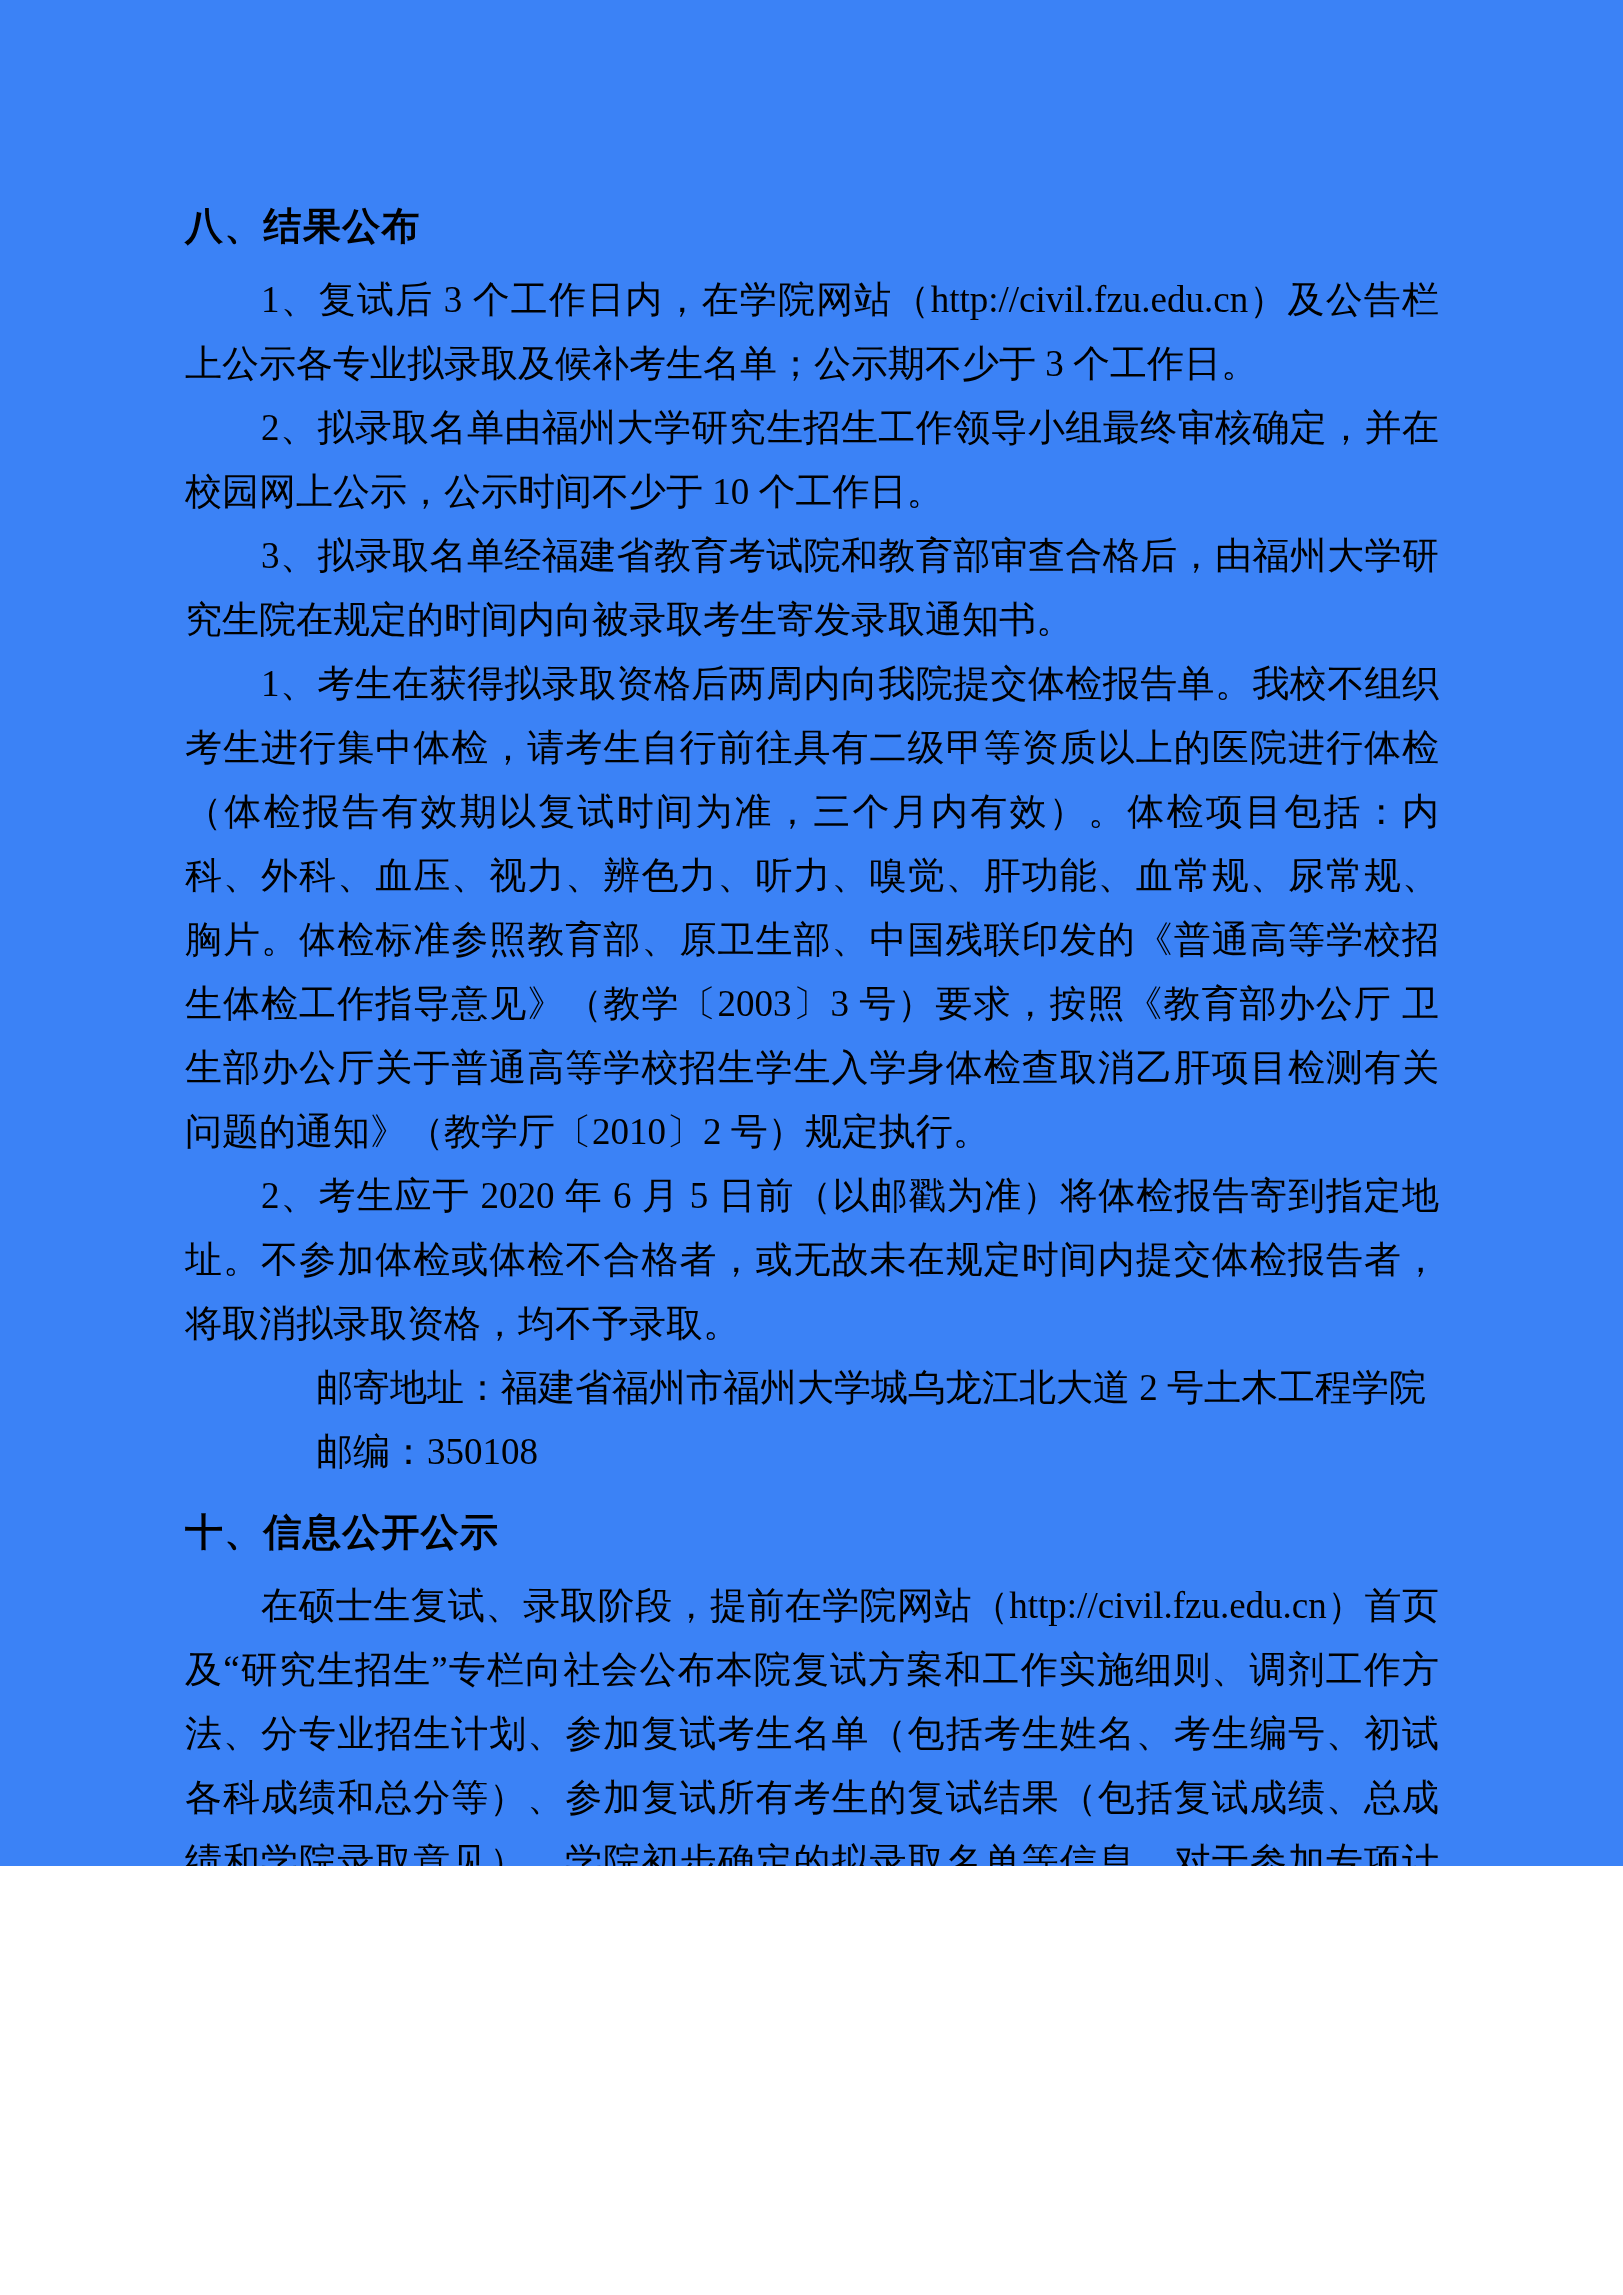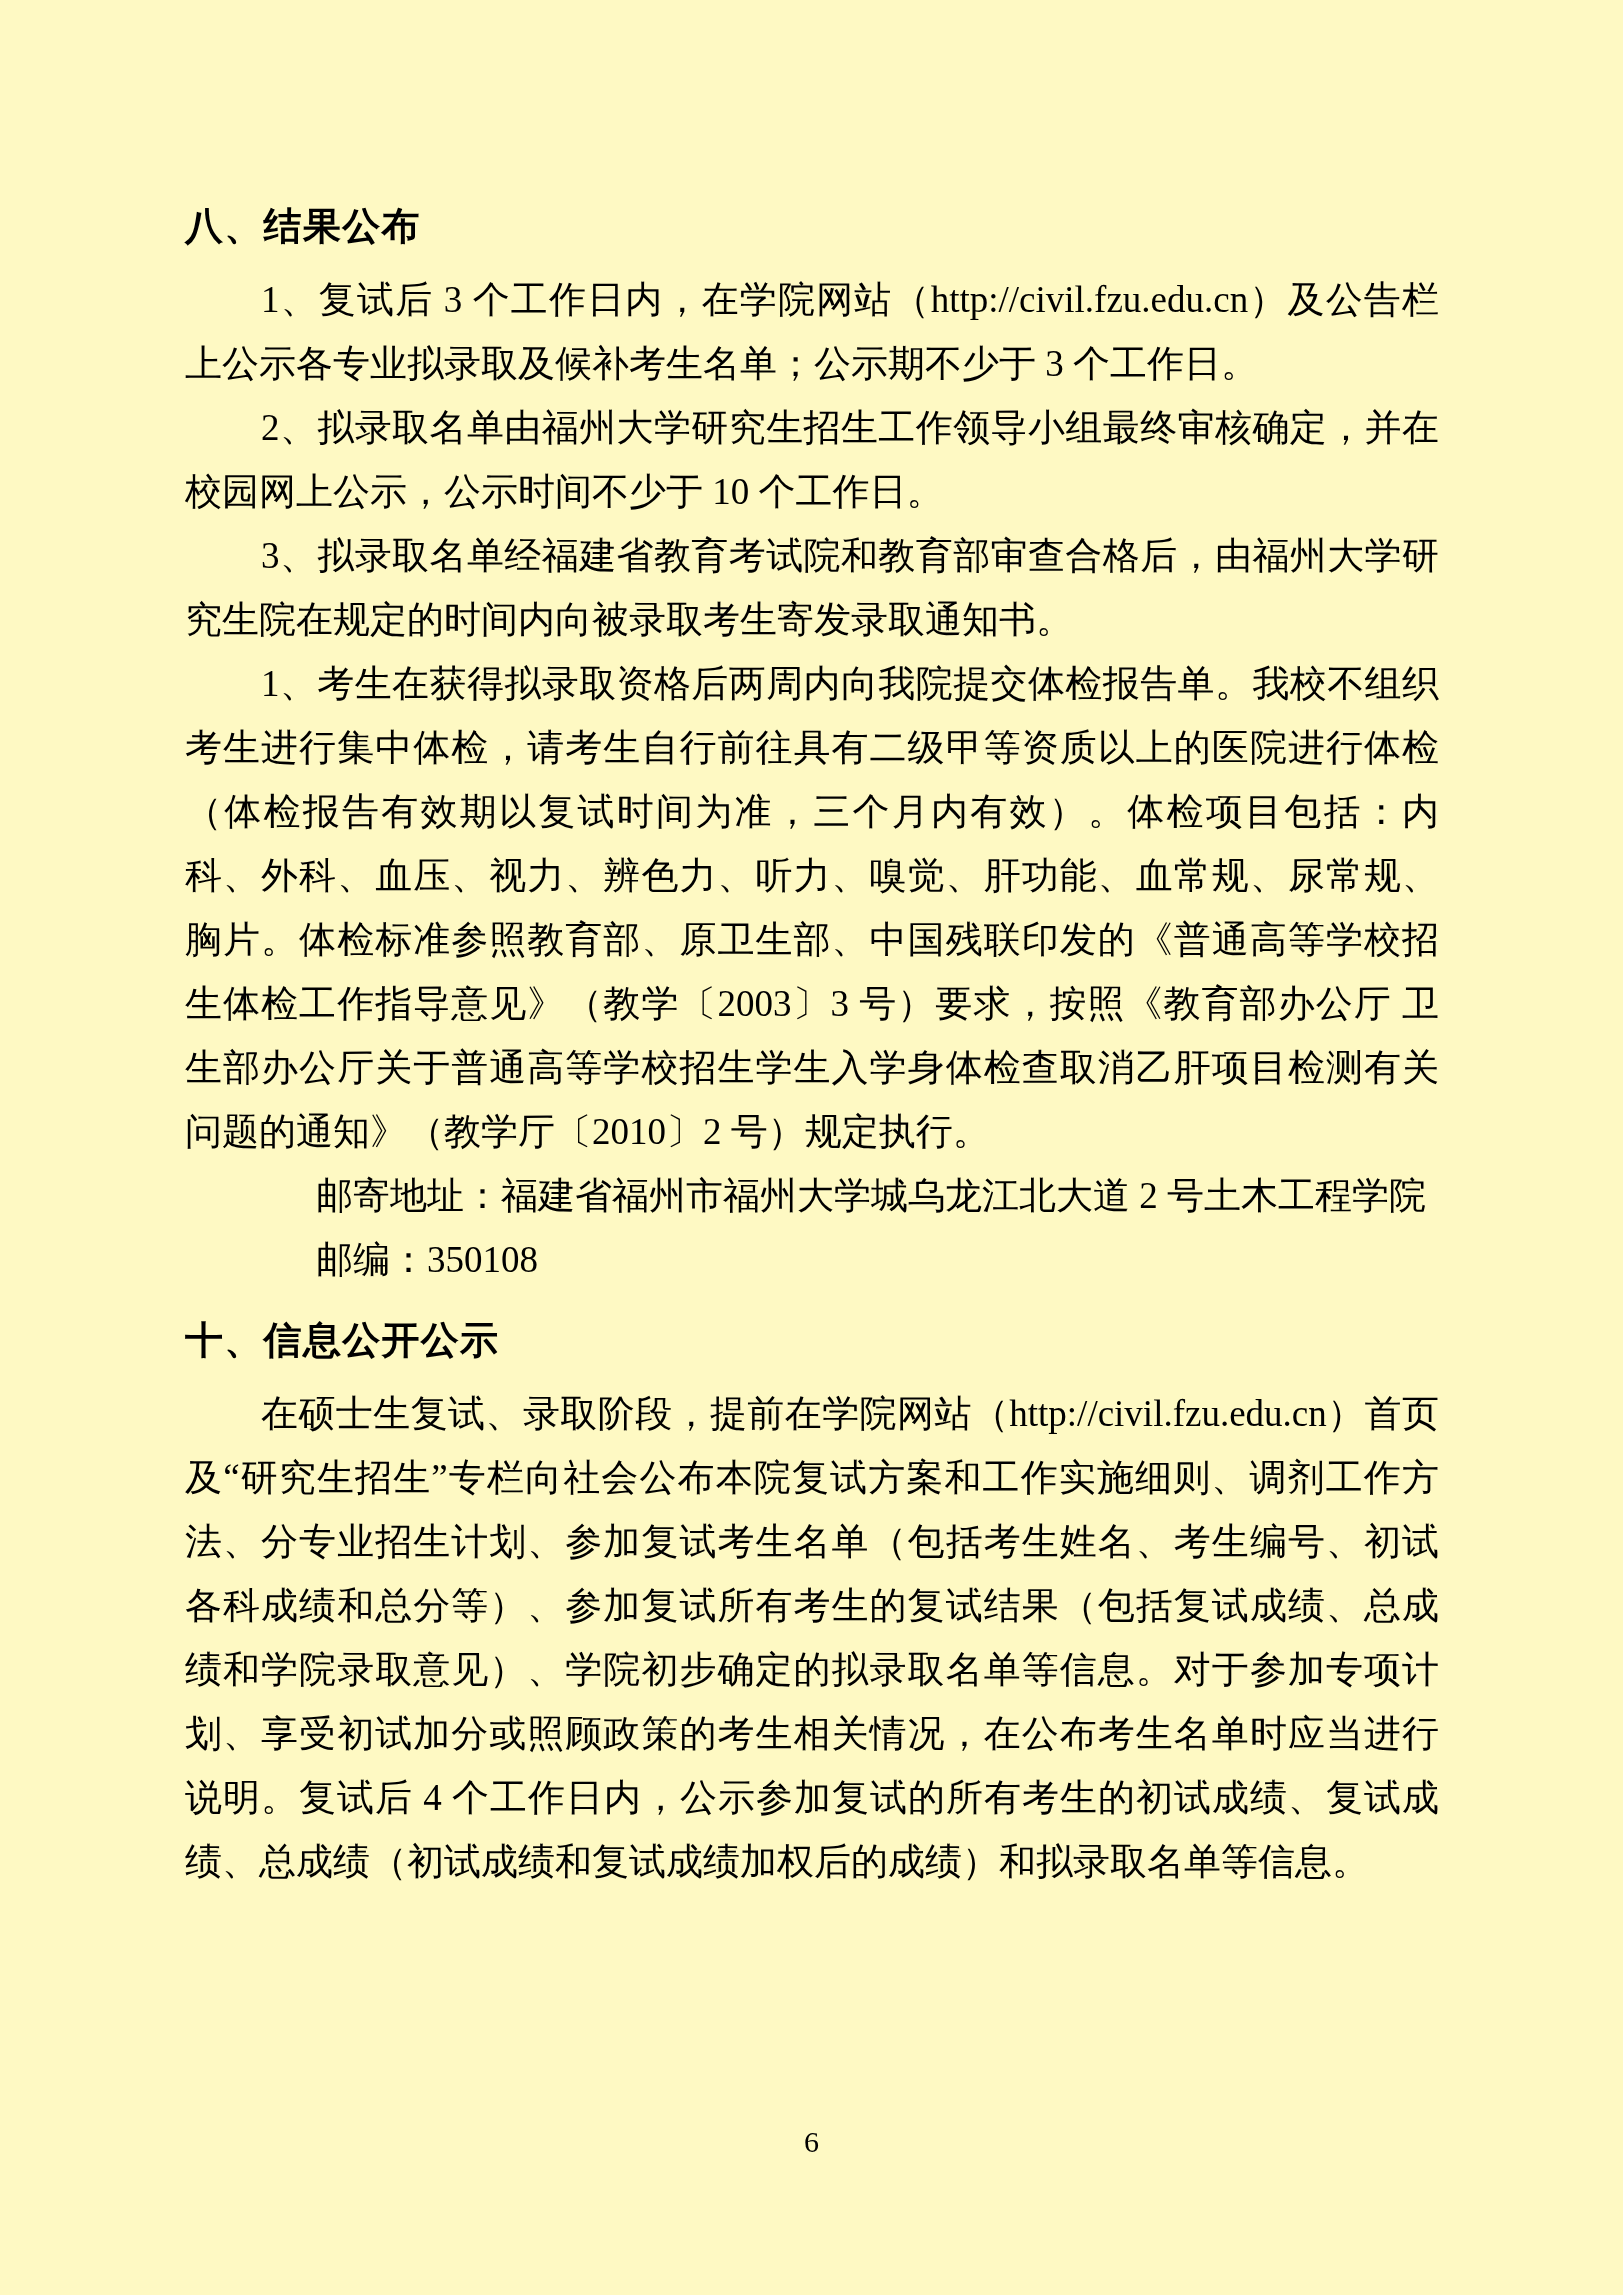--- a/index.html
+++ b/index.html
@@ -3,22 +3,22 @@
 <meta charset="utf-8">
 <style>
   html, body {
     margin: 0;
     padding: 0;
     background: #ffffff;
   }
   .page {
     position: relative;
     width: 1623px;
-    height: 2295px;
-    background: #fef9c3;
+    height: 1866px;
+    background: #3b82f6;
     color: #000000;
     font-family: "Liberation Serif", "DejaVu Serif", serif;
     overflow: hidden;
   }
   .content {
     position: absolute;
     left: 185px;
     top: 194px;
     width: 1254px;
   }
@@ -61,20 +61,21 @@
 
 <div class="page">
   <div class="content">
 
     <h2 class="section-heading first">八、结果公布</h2>
     <p class="body-paragraph">1、复试后 3 个工作日内，在学院网站（http://civil.fzu.edu.cn）及公告栏上公示各专业拟录取及候补考生名单；公示期不少于 3 个工作日。</p>
     <p class="body-paragraph">2、拟录取名单由福州大学研究生招生工作领导小组最终审核确定，并在校园网上公示，公示时间不少于 10 个工作日。</p>
     <p class="body-paragraph">3、拟录取名单经福建省教育考试院和教育部审查合格后，由福州大学研究生院在规定的时间内向被录取考生寄发录取通知书。</p>
 
     <p class="body-paragraph">1、考生在获得拟录取资格后两周内向我院提交体检报告单。我校不组织考生进行集中体检，请考生自行前往具有二级甲等资质以上的医院进行体检（体检报告有效期以复试时间为准，三个月内有效）。体检项目包括：内科、外科、血压、视力、辨色力、听力、嗅觉、肝功能、血常规、尿常规、胸片。体检标准参照教育部、原卫生部、中国残联印发的《普通高等学校招生体检工作指导意见》（教学〔2003〕3 号）要求，按照《教育部办公厅 卫生部办公厅关于普通高等学校招生学生入学身体检查取消乙肝项目检测有关问题的通知》（教学厅〔2010〕2 号）规定执行。</p>
+    <p class="body-paragraph">2、考生应于 2020 年 6 月 5 日前（以邮戳为准）将体检报告寄到指定地址。不参加体检或体检不合格者，或无故未在规定时间内提交体检报告者，将取消拟录取资格，均不予录取。</p>
     <p class="contact-line">邮寄地址：福建省福州市福州大学城乌龙江北大道 2 号土木工程学院</p>
     <p class="contact-line">邮编：350108</p>
 
     <h2 class="section-heading">十、信息公开公示</h2>
     <p class="body-paragraph">在硕士生复试、录取阶段，提前在学院网站（http://civil.fzu.edu.cn）首页及“研究生招生”专栏向社会公布本院复试方案和工作实施细则、调剂工作方法、分专业招生计划、参加复试考生名单（包括考生姓名、考生编号、初试各科成绩和总分等）、参加复试所有考生的复试结果（包括复试成绩、总成绩和学院录取意见）、学院初步确定的拟录取名单等信息。对于参加专项计划、享受初试加分或照顾政策的考生相关情况，在公布考生名单时应当进行说明。复试后 4 个工作日内，公示参加复试的所有考生的初试成绩、复试成绩、总成绩（初试成绩和复试成绩加权后的成绩）和拟录取名单等信息。</p>
 
   </div>
 
   <div class="page-number">6</div>
 </div>

